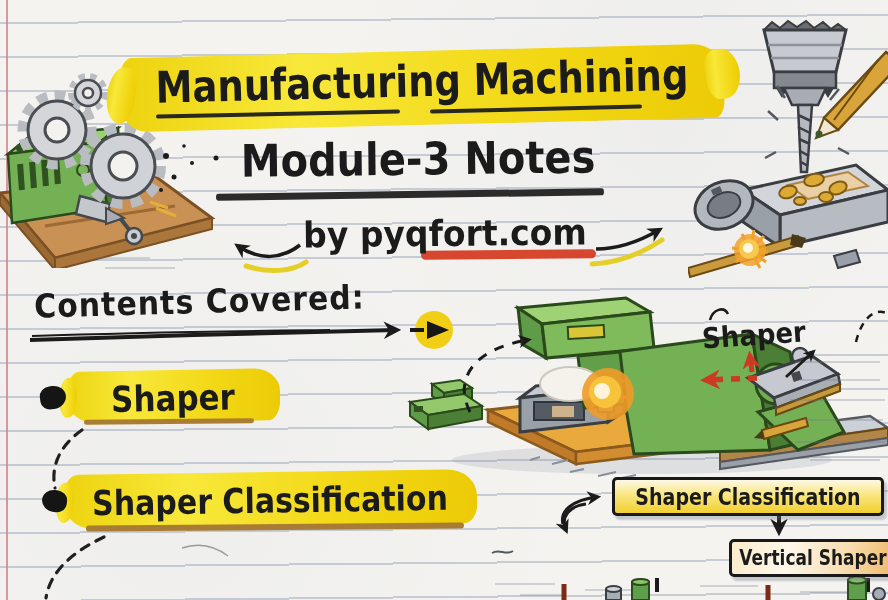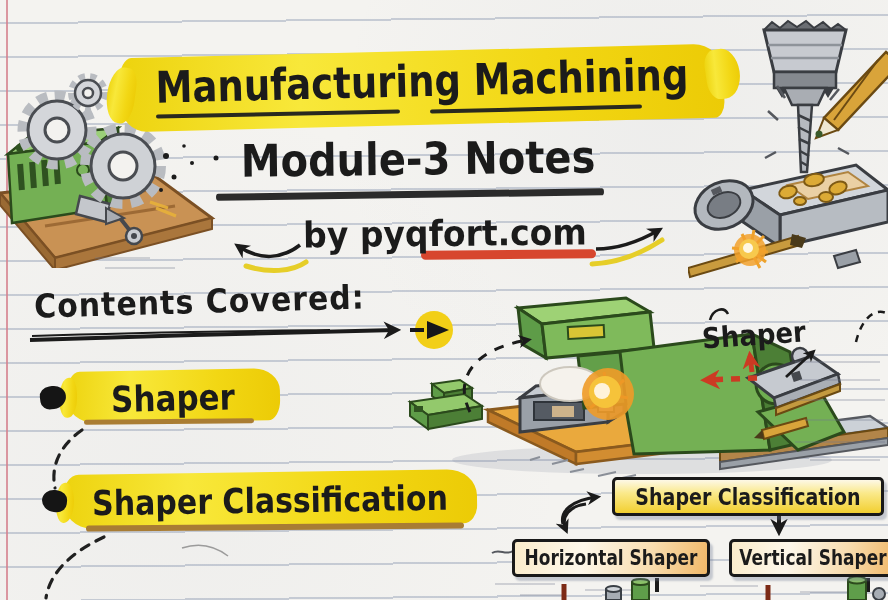--- a/index.html
+++ b/index.html
@@ -321,19 +321,16 @@
   <div class="dot dot2"></div>
   <div class="hl hl-item2"></div>
   <div class="txt item2">Shaper Classification</div>
   <div class="bar u2"></div>
 
   <div class="txt machine-label">Shaper</div>
 
   <div class="fc-box fc-root">
     <span>Shaper Classification</span>
   </div>
-  <div class="fc-box fc-h">
-    <span>Horizontal Shaper</span>
-  </div>
   <div class="fc-box fc-v">
     <span>Vertical Shaper</span>
   </div>
 </div>
 
 </body></html>

